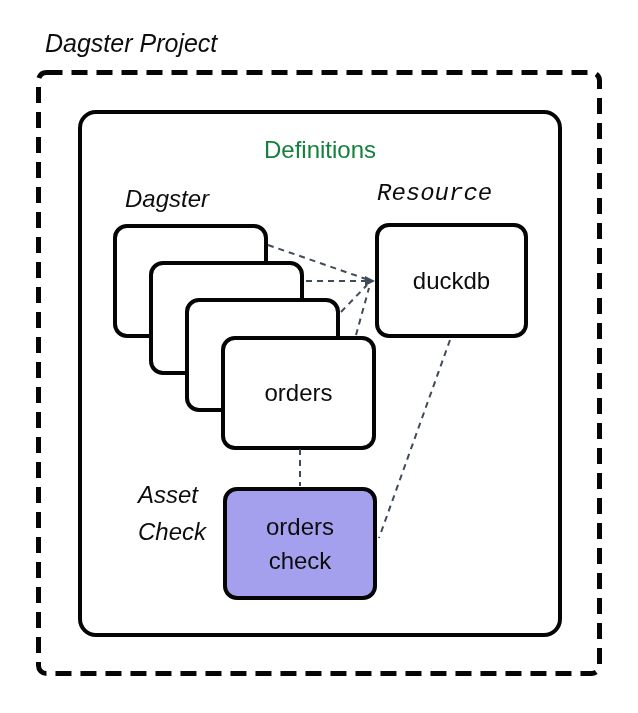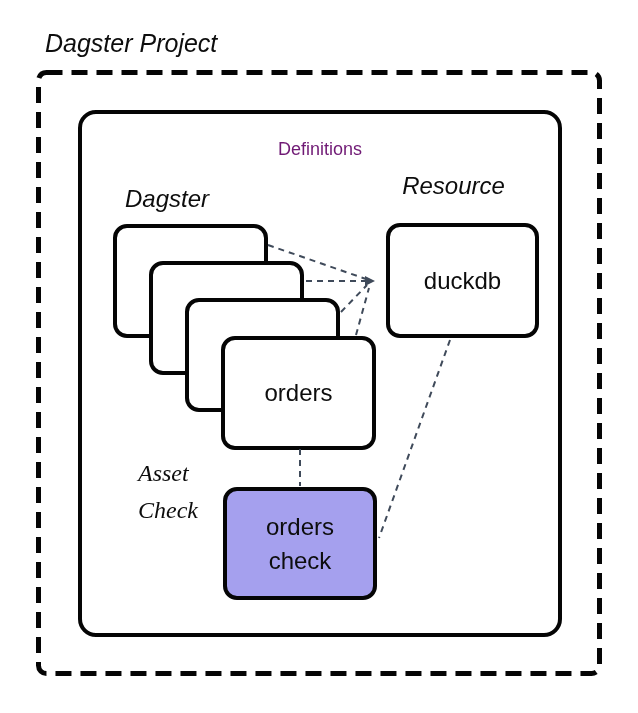--- a/index.html
+++ b/index.html
@@ -14,23 +14,23 @@
   }
   .abs { position: absolute; }
   .italic-label {
     font-style: italic;
     font-size: 24px;
     line-height: 27px;
     color: #0d0d0d;
     white-space: nowrap;
   }
   .plain-label {
-    font-size: 18px;
+    font-size: 24px;
     line-height: 27px;
-    color: #701a75;
+    color: #15803d;
   }
   .frame {
     left: 78px; top: 110px;
     width: 484px; height: 527px;
     border: 4px solid #050505;
     border-radius: 18px;
     background: #ffffff;
     box-sizing: border-box;
   }
   .card {
@@ -47,22 +47,22 @@
     align-items: center;
     width: 100%; height: 100%;
     font-size: 24px;
     line-height: 34px;
     text-align: center;
   }
   .purple { background: #a5a0ee; }
   .title { left: 45px; top: 30px; font-size: 25px; }
   .definitions-label { left: 78px; top: 136px; width: 484px; text-align: center; }
   .assets-label { left: 125px; top: 185px; }
-  .resource-label { left: 377px; top: 172px; width: 153px; text-align: center; }
-  .asset-check-label { left: 138px; top: 455px; line-height: 37px; font-family: Liberation Serif, serif; }
+  .resource-label { left: 377px; top: 180px; width: 153px; text-align: left; font-family: Liberation Mono, monospace; }
+  .asset-check-label { left: 138px; top: 476px; line-height: 37px; }
   .overlay { left: 0; top: 0; pointer-events: none; }
   .outer-dashed { fill: none; stroke: #050505; stroke-width: 5; stroke-dasharray: 16 9; }
   .connector { stroke: #3f4a5a; stroke-width: 2; stroke-dasharray: 6 5; fill: none; }
   .arrowhead { fill: #3f4a5a; stroke: none; }
 </style>
 </head>
 <body>
 
 <div class="canvas">
 
@@ -84,21 +84,21 @@
   <div class="abs card" style="left:113px; top:224px;"></div>
   <div class="abs card" style="left:149px; top:261px;"></div>
   <div class="abs card" style="left:185px; top:298px;"></div>
 
   <div class="abs card" style="left:221px; top:336px;">
     <div class="card-text">
       <span>orders</span>
     </div>
   </div>
 
-  <div class="abs card" style="left:386px; top:223px; width:153px; height:115px;">
+  <div class="abs card" style="left:375px; top:223px; width:153px; height:115px;">
     <div class="card-text">duckdb</div>
   </div>
 
   <div class="abs card purple" style="left:223px; top:487px; width:154px; height:113px;">
     <div class="card-text">
       <span>orders</span>
       <span>check</span>
     </div>
   </div>
 

